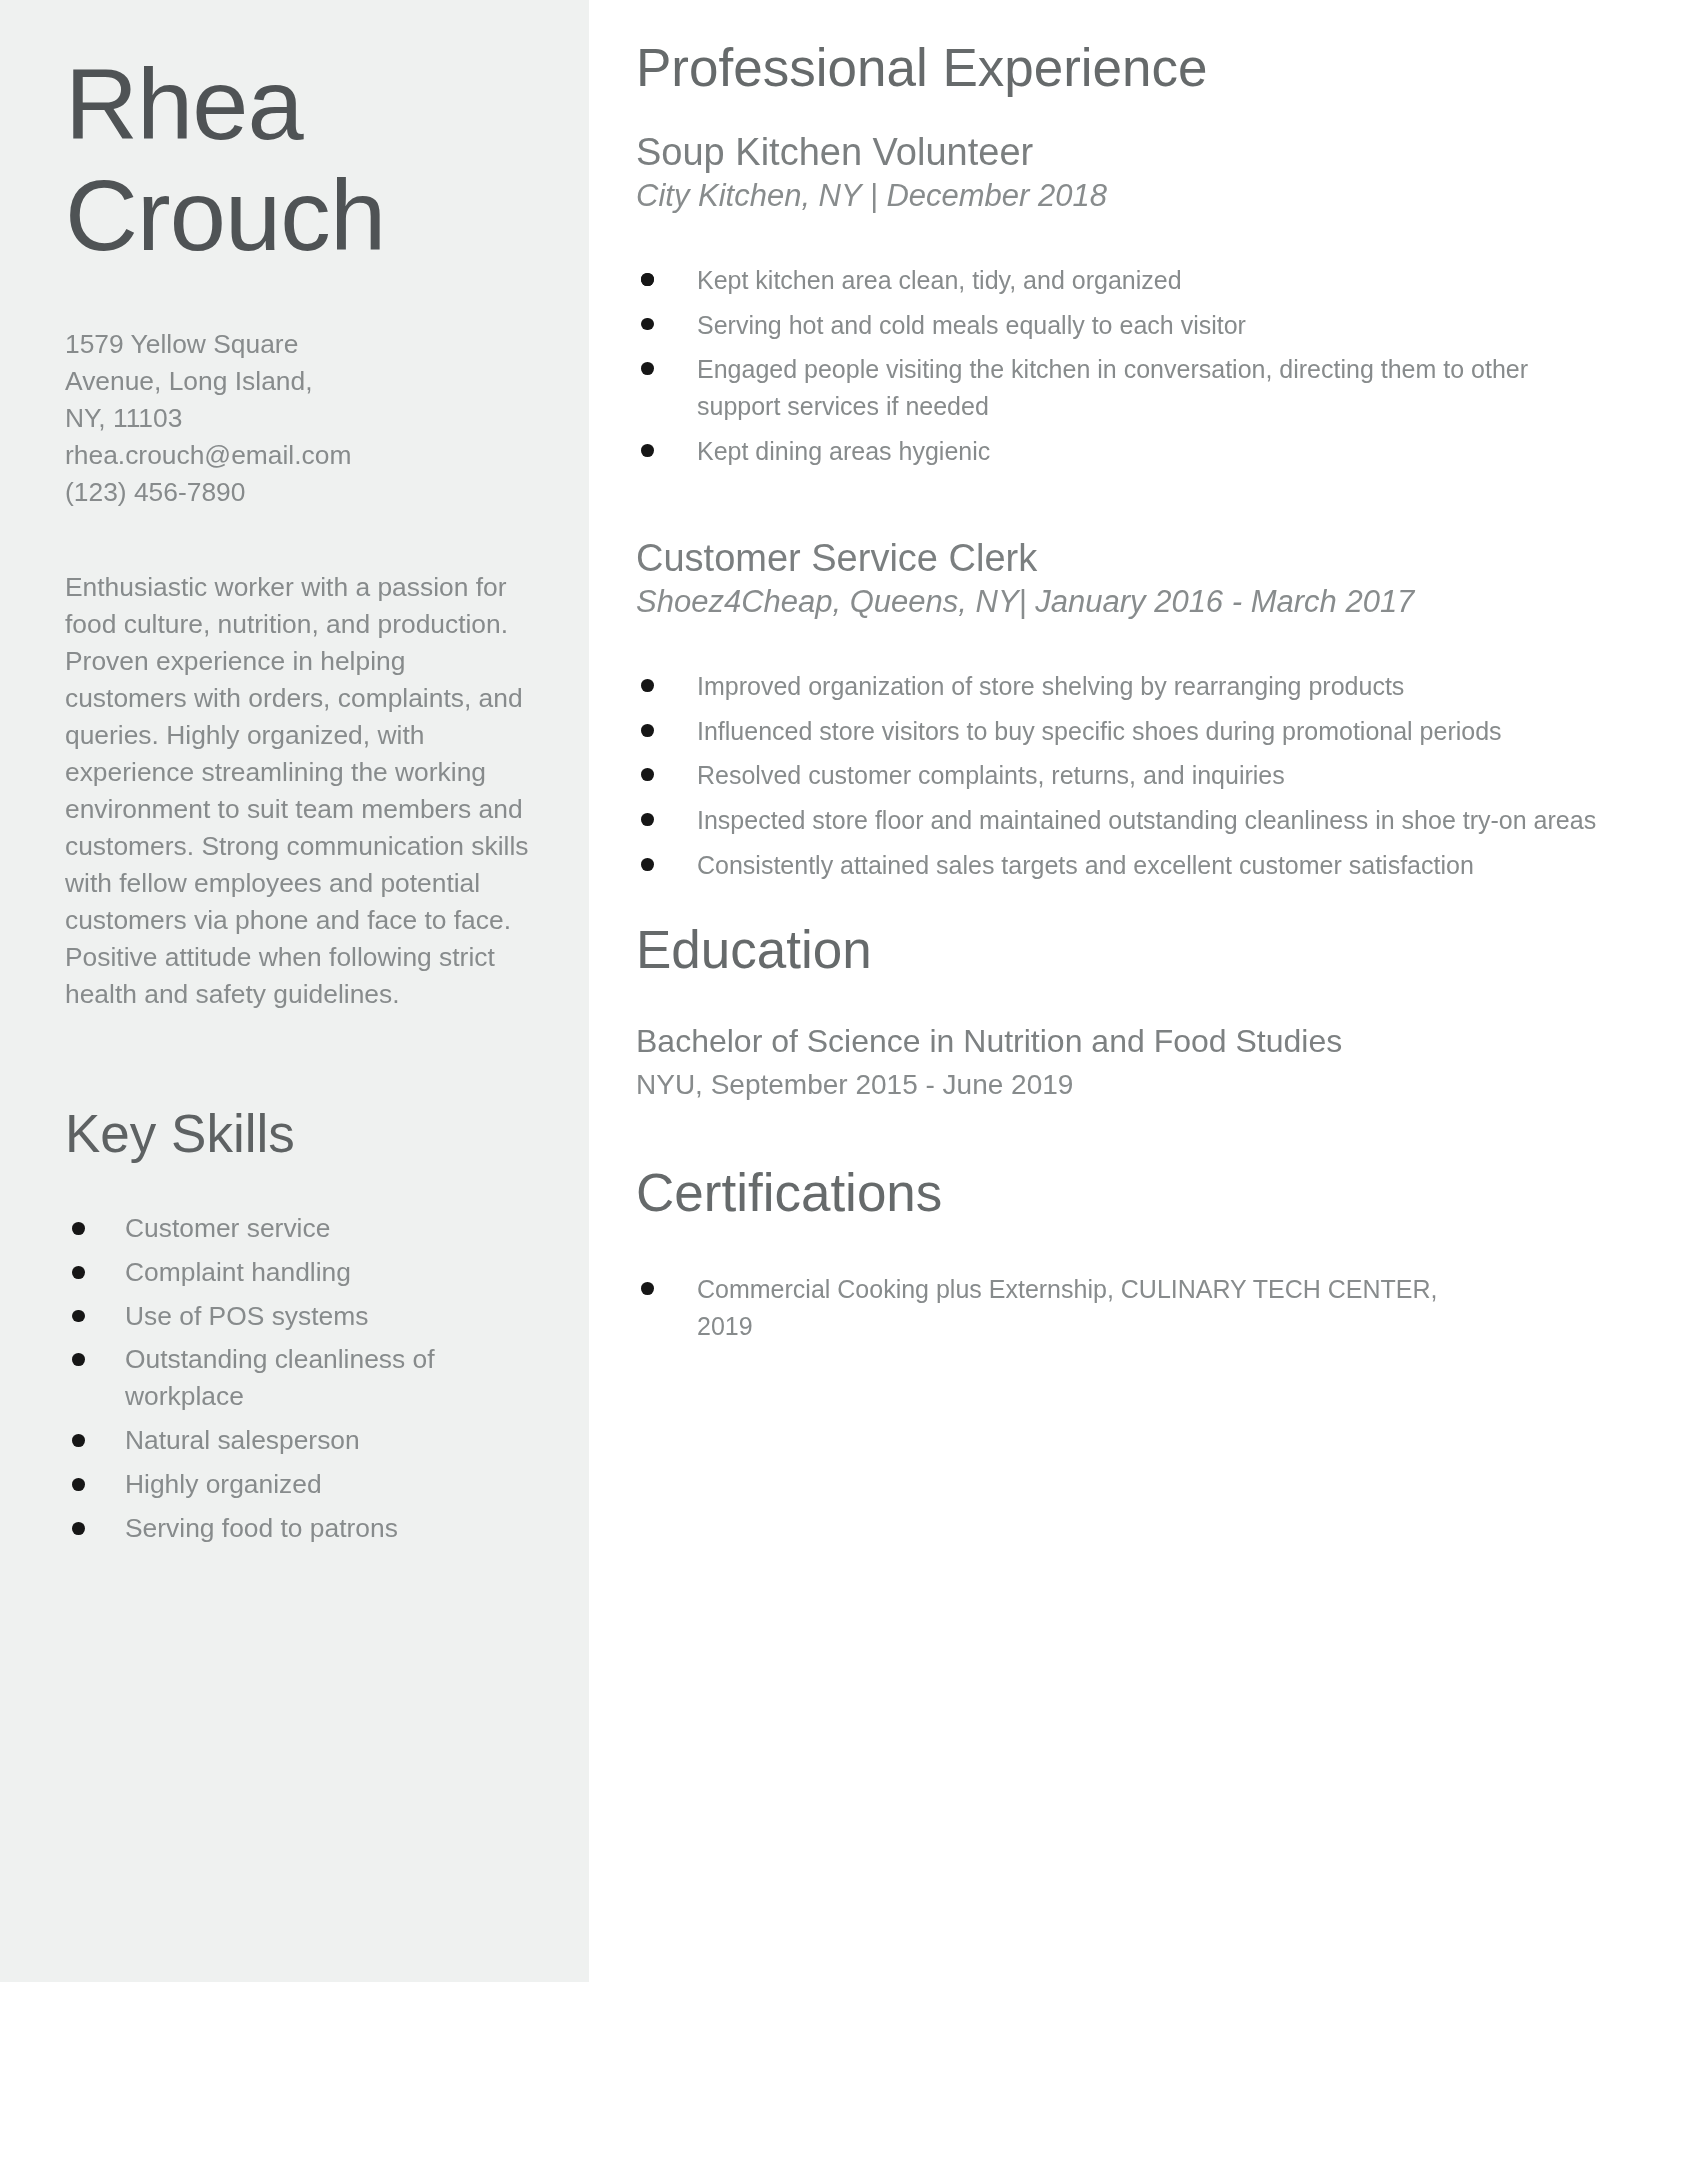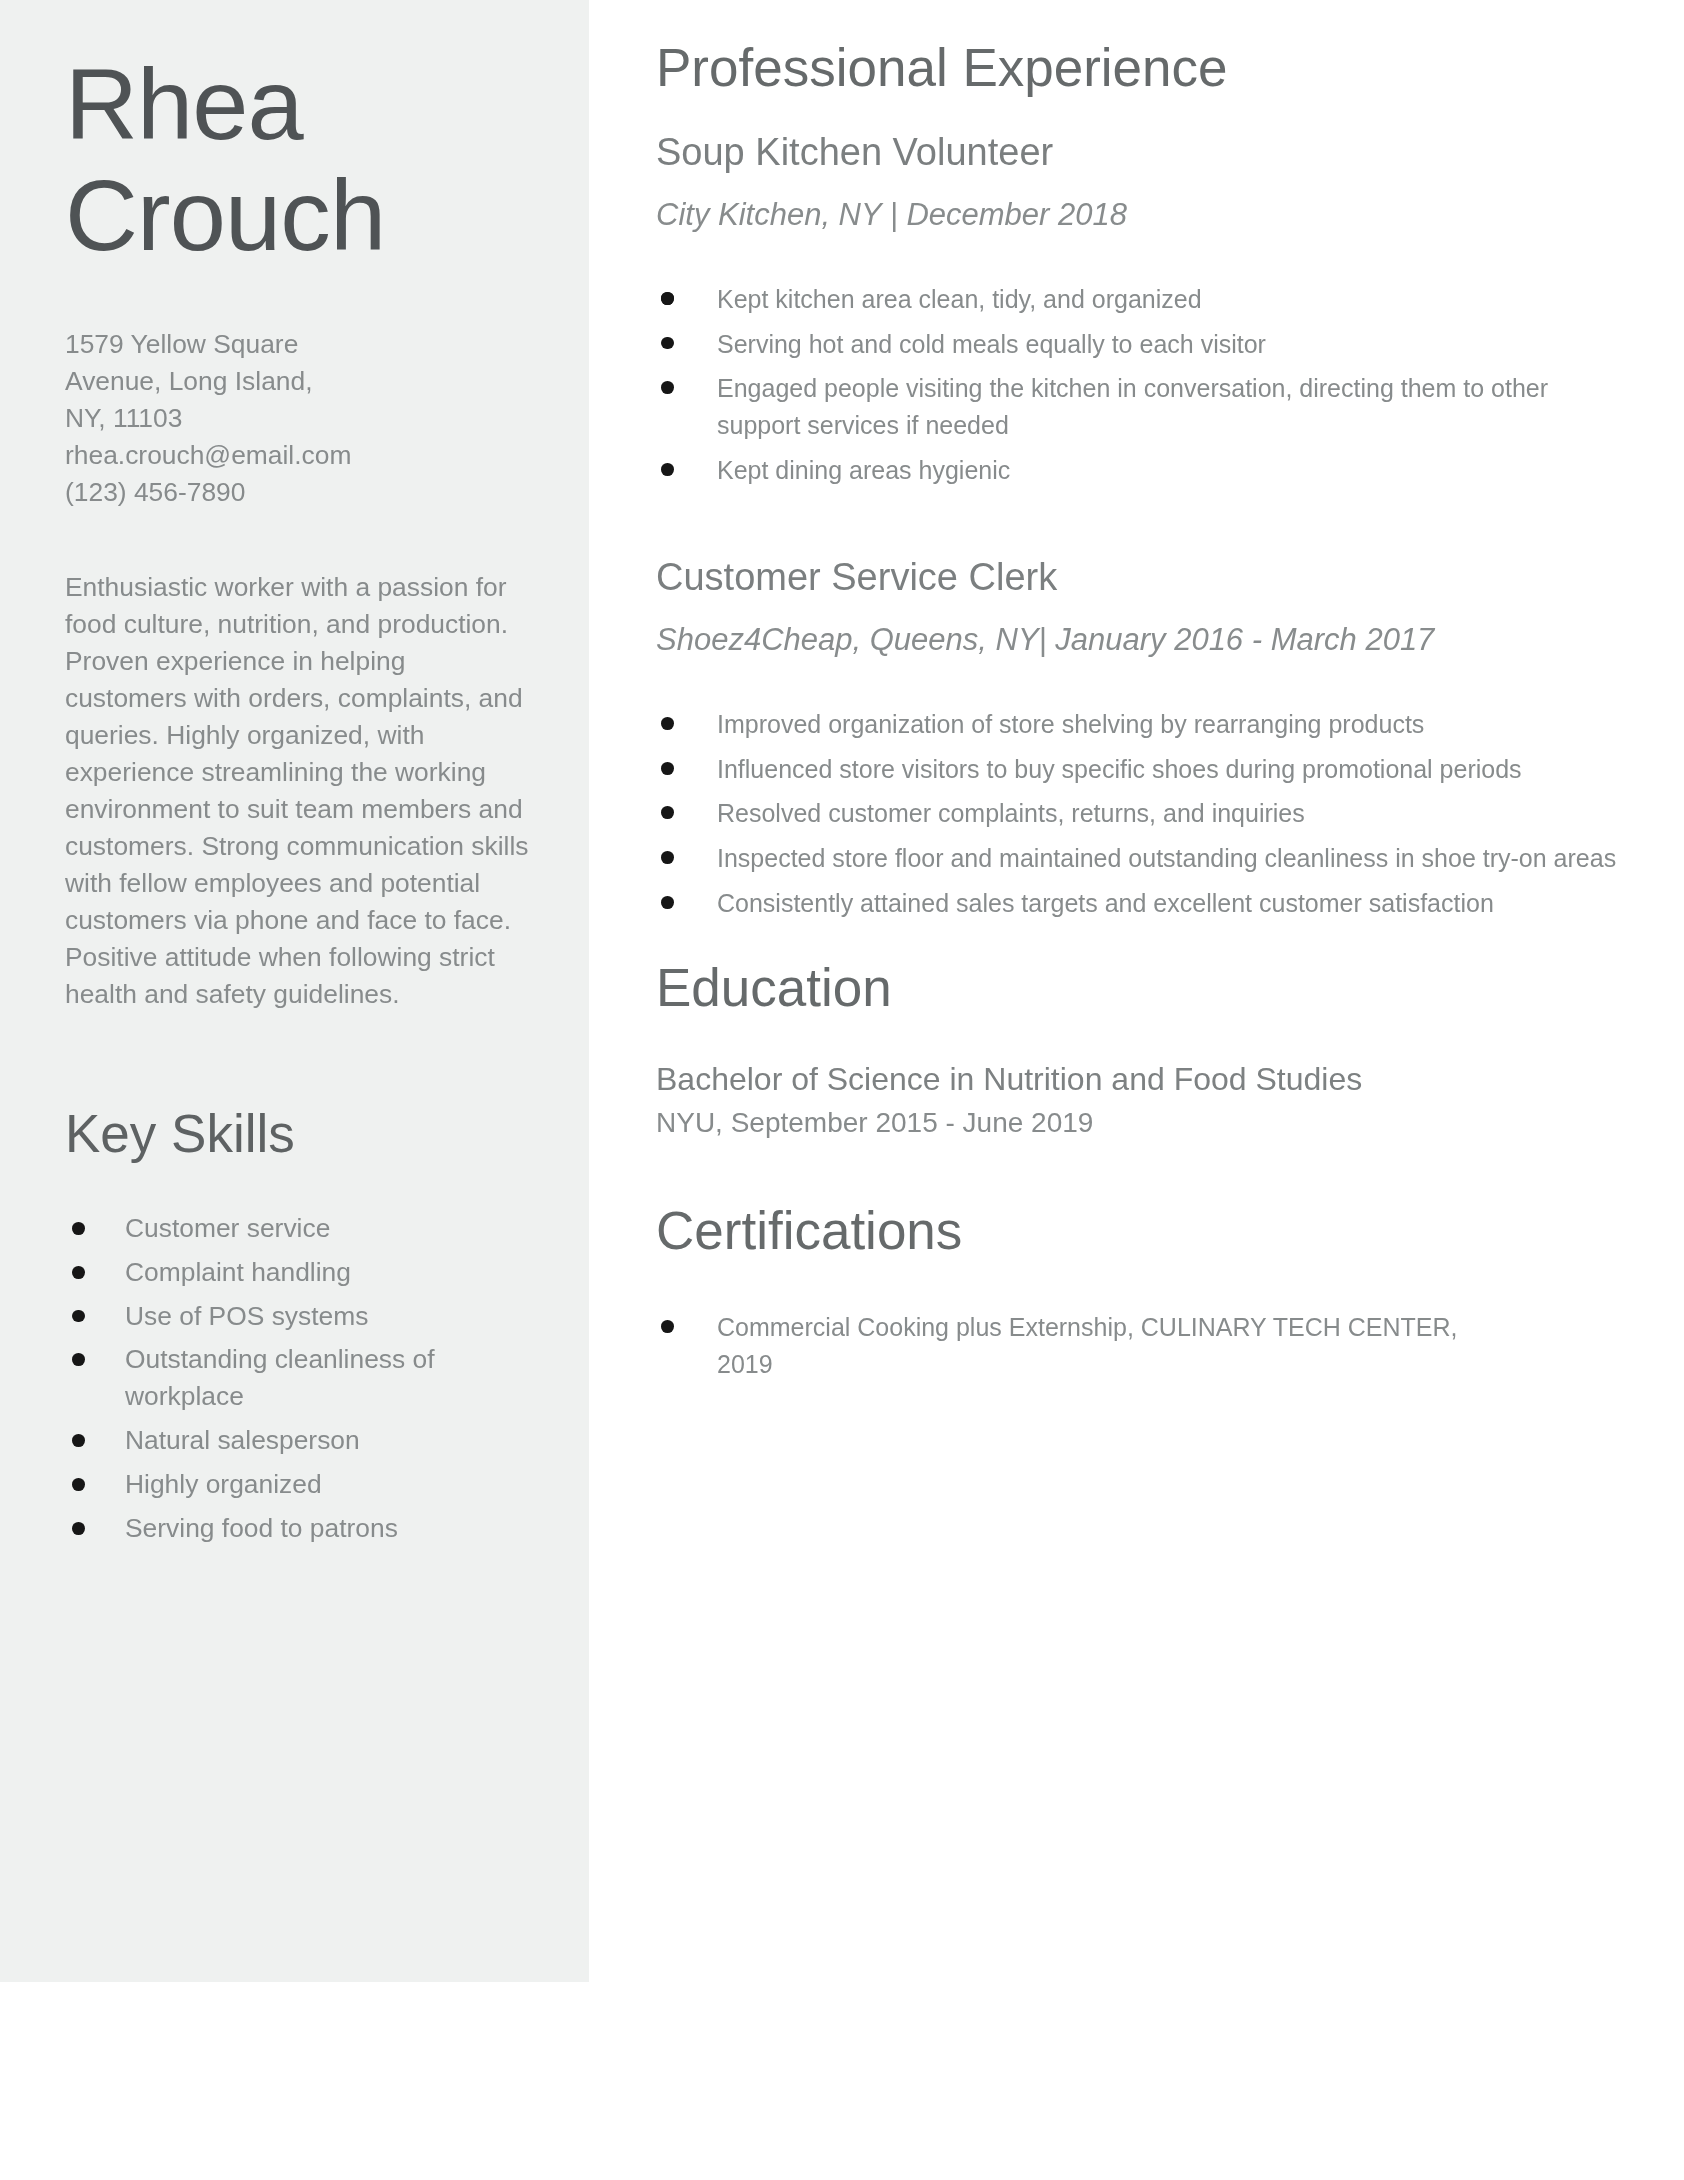--- a/index.html
+++ b/index.html
@@ -66,21 +66,21 @@
     position: absolute;
     left: 6.8px; top: 12px;
     width: 12.8px; height: 12.8px;
     border-radius: 50%;
     background: #161616;
   }
 
   
   .main {
     position: absolute;
-    left: 656px; top: 0;
+    left: 636px; top: 0;
     width: 961px;
   }
   .main-heading {
     margin: 36px 0 0 0;
     font-size: 53px;
     line-height: 63px;
     font-weight: 400;
     color: #666a6b;
   }
   .heading-education { margin-top: 34px; }
@@ -89,21 +89,21 @@
   .job { margin-top: 29px; }
   .job-2 { margin-top: 64px; }
   .job-title {
     margin: 0;
     font-size: 38px;
     line-height: 48px;
     font-weight: 400;
     color: #7b7f80;
   }
   .job-meta {
-    margin-top: 19px;
+    margin-top: 0;
     font-size: 31px;
     line-height: 39px;
     font-style: italic;
     color: #888c8d;
   }
 
   .bullet-list { margin-top: 47px; }
   .bullet-list li {
     position: relative;
     padding-left: 61px;

